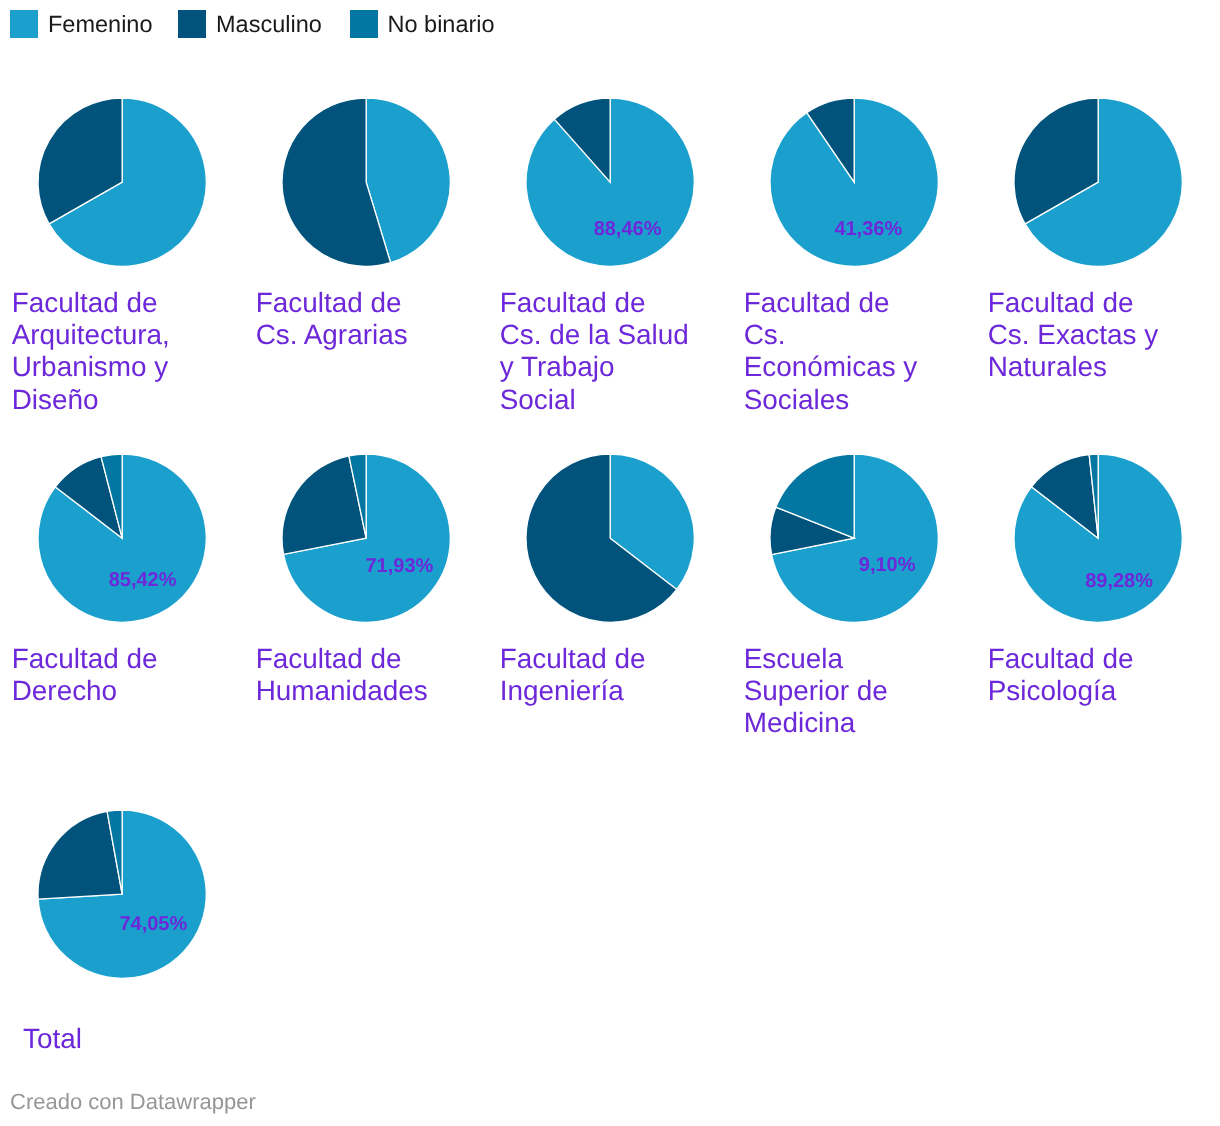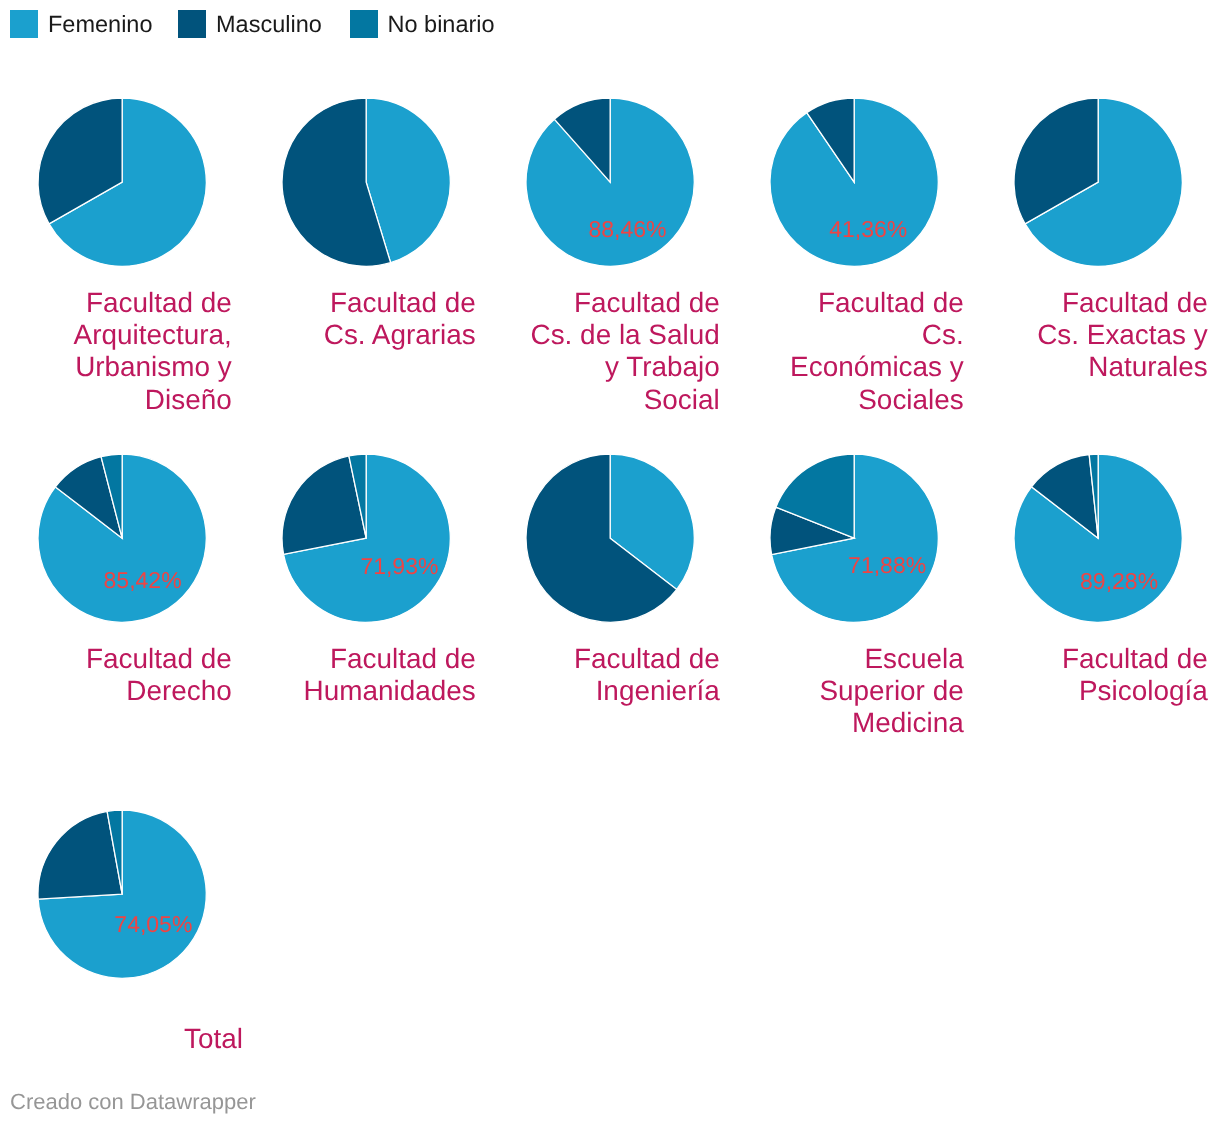--- a/index.html
+++ b/index.html
@@ -11,24 +11,24 @@
 #chart{position:relative;width:1220px;height:1126px;background:#ffffff;}
 
 #legend{position:absolute;left:0;top:0;width:1220px;height:48px;}
 .legend-item{position:absolute;top:10px;height:28px;white-space:nowrap;}
 .legend-swatch{position:absolute;left:0;top:0;width:28px;height:28px;}
 .legend-label{position:absolute;left:38px;top:50%;transform:translateY(-48%) translateZ(0);
               font-size:23.5px;line-height:1;color:#1a1a1a;white-space:nowrap;text-align:center;}
 
 .pie-cell{position:absolute;}
 .pie-svg{position:absolute;display:block;}
-.pie-value{position:absolute;font-size:23px;line-height:1;color:#ef4444;
-           white-space:nowrap;transform:translate(-50%,-50%) translateZ(0);}
-.pie-label{position:absolute;text-align:right;font-size:27.9px;line-height:32.3px;
-           color:#be185d;white-space:pre-line;transform:translateZ(0);}
+.pie-value{position:absolute;font-size:20px;line-height:1;color:#6d28d9;
+           white-space:nowrap;transform:translate(-50%,-50%) translateZ(0);font-weight:bold;}
+.pie-label{position:absolute;text-align:left;font-size:27.9px;line-height:32.3px;
+           color:#6d28d9;white-space:pre-line;transform:translateZ(0);}
 
 #footer{position:absolute;font-size:22px;line-height:1;color:#969696;white-space:nowrap;
         transform:translateZ(0);text-align:right;}
 
 </style>
 </head>
 <body>
 
 <div id="chart">
   <div id="legend">
@@ -121,21 +121,21 @@
     </svg>
     <div class="pie-label" style="left:499.7px;top:642.8px;width:220px;">Facultad de
 Ingeniería</div>
   </div>
   <div class="pie-cell" style="left:0;top:0;">
     <svg class="pie-svg" width="172.3" height="172.3" viewBox="-86.15 -86.15 172.3 172.3" style="left:767.55px;top:451.85px;">
       <path d="M 0.000 0.000 L 0.000 -84.150 A 84.150 84.150 0 1 1 -82.538 16.391 Z" fill="#1ba0ce" stroke="#ffffff" stroke-width="1.3"></path>
       <path d="M 0.000 0.000 L -82.538 16.391 A 84.150 84.150 0 0 1 -78.241 -30.978 Z" fill="#01537c" stroke="#ffffff" stroke-width="1.3"></path>
       <path d="M 0.000 0.000 L -78.241 -30.978 A 84.150 84.150 0 0 1 -0.000 -84.150 Z" fill="#0377a1" stroke="#ffffff" stroke-width="1.3"></path>
     </svg>
-    <span class="pie-value" style="left:887.13px;top:565.44px;">71,88%</span>
+    <span class="pie-value" style="left:887.13px;top:565.44px;">9,10%</span>
     <div class="pie-label" style="left:743.7px;top:642.8px;width:220px;">Escuela
 Superior de
 Medicina</div>
   </div>
   <div class="pie-cell" style="left:0;top:0;">
     <svg class="pie-svg" width="172.3" height="172.3" viewBox="-86.15 -86.15 172.3 172.3" style="left:1011.55px;top:451.85px;">
       <path d="M 0.000 0.000 L 0.000 -84.150 A 84.150 84.150 0 1 1 -66.653 -51.367 Z" fill="#1ba0ce" stroke="#ffffff" stroke-width="1.3"></path>
       <path d="M 0.000 0.000 L -66.653 -51.367 A 84.150 84.150 0 0 1 -8.971 -83.670 Z" fill="#01537c" stroke="#ffffff" stroke-width="1.3"></path>
       <path d="M 0.000 0.000 L -8.971 -83.670 A 84.150 84.150 0 0 1 -0.000 -84.150 Z" fill="#0377a1" stroke="#ffffff" stroke-width="1.3"></path>
     </svg>

